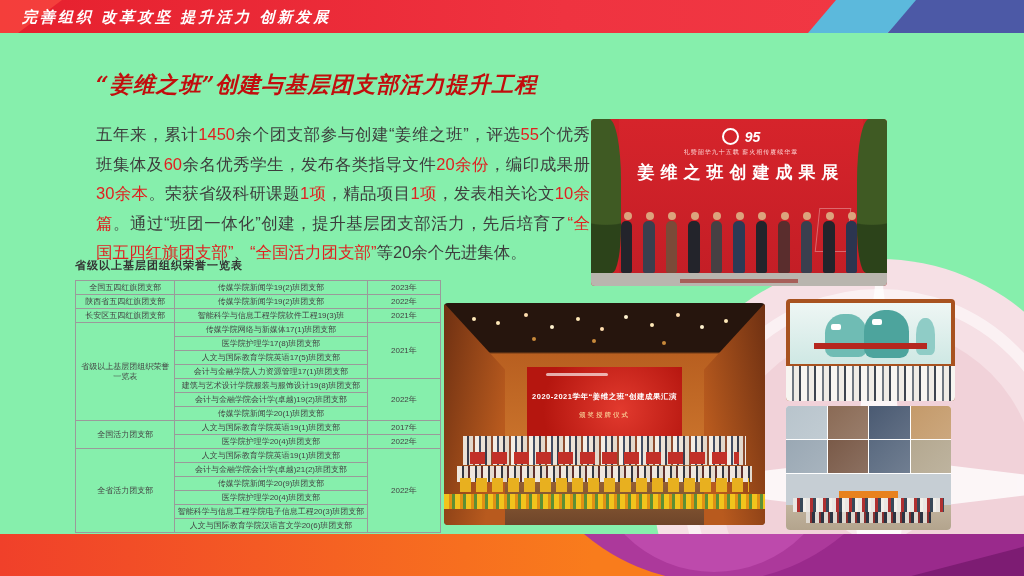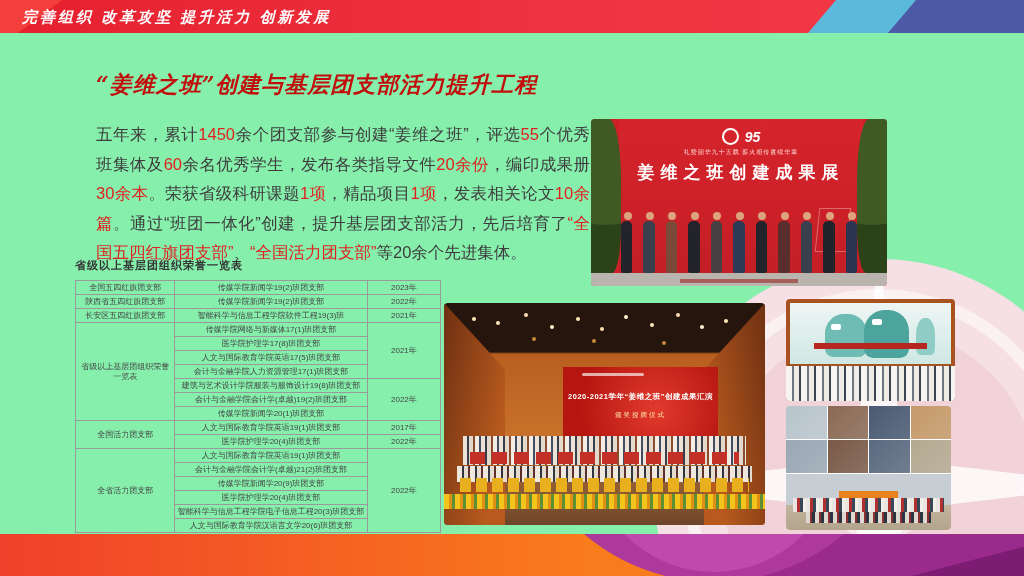--- a/index.html
+++ b/index.html
@@ -83,21 +83,21 @@
   .st-lightdot{position:absolute;left:28px;top:14px;width:4px;height:4px;border-radius:50%;background:#ffe9b8;
       box-shadow:24px 4px 0 0 #ffe9b8,52px -4px 0 0 #ffddae,78px 8px 0 0 #fff3cf,104px 0 0 0 #ffe9b8,
       128px 10px 0 0 #ffddae,152px -2px 0 0 #fff3cf,178px 6px 0 0 #ffe9b8,204px -4px 0 0 #ffddae,
       228px 8px 0 0 #fff3cf,252px 2px 0 0 #ffe9b8,120px 22px 0 0 #c98a3a,60px 20px 0 0 #c98a3a,190px 24px 0 0 #c98a3a;}
   .st-wall{position:absolute;top:0;bottom:0;width:19%;}
   .st-wall.left{left:0;background:linear-gradient(100deg,#6e3012 0%,#b85a1e 80%);
       clip-path:polygon(0 0,100% 30%,100% 100%,0 100%);}
   .st-wall.right{right:0;background:linear-gradient(-100deg,#6e3012 0%,#b85a1e 80%);
       clip-path:polygon(100% 0,0 30%,0 100%,100% 100%);}
   .st-screen{position:absolute;left:26%;top:29%;width:48%;height:32%;
-      background:radial-gradient(circle at 60% 60%,#e23a2e 0%,#b5160f 75%);color:#fff;text-align:center;margin-left:36px;}
+      background:radial-gradient(circle at 60% 60%,#e23a2e 0%,#b5160f 75%);color:#fff;text-align:center;}
   .st-screen .logoline{position:absolute;top:6px;left:12%;width:40%;height:3px;background:rgba(255,255,255,.65);border-radius:2px;}
   .st-line1{position:absolute;top:34%;width:100%;font-size:7.5px;font-weight:bold;letter-spacing:.5px;}
   .st-line2{position:absolute;top:62%;width:100%;font-size:6.5px;letter-spacing:2px;color:#ffe9a8;}
   .st-rowback{position:absolute;left:6%;right:6%;top:60%;height:13%;opacity:.95;
       background:repeating-linear-gradient(90deg,#efeae1 0 4px,#333c4e 4px 6px,#e6dfd4 6px 10px,#8a4a2f 10px 12px,#f7f4ee 12px 16px,#3c4c66 16px 18px);}
   .st-banners{position:absolute;left:8%;right:8%;top:67%;height:5.5%;
       background:repeating-linear-gradient(90deg,#c23028 0 15px,rgba(0,0,0,0) 15px 22px);}
   .st-rowfront{position:absolute;left:4%;right:4%;top:73.5%;height:7%;opacity:.95;
       background:repeating-linear-gradient(90deg,#f3efe8 0 5px,#2c3442 5px 7px,#e8e2d8 7px 11px,#5a2d2d 11px 13px);}
   .st-plaques{position:absolute;left:5%;right:5%;top:79%;height:6%;

